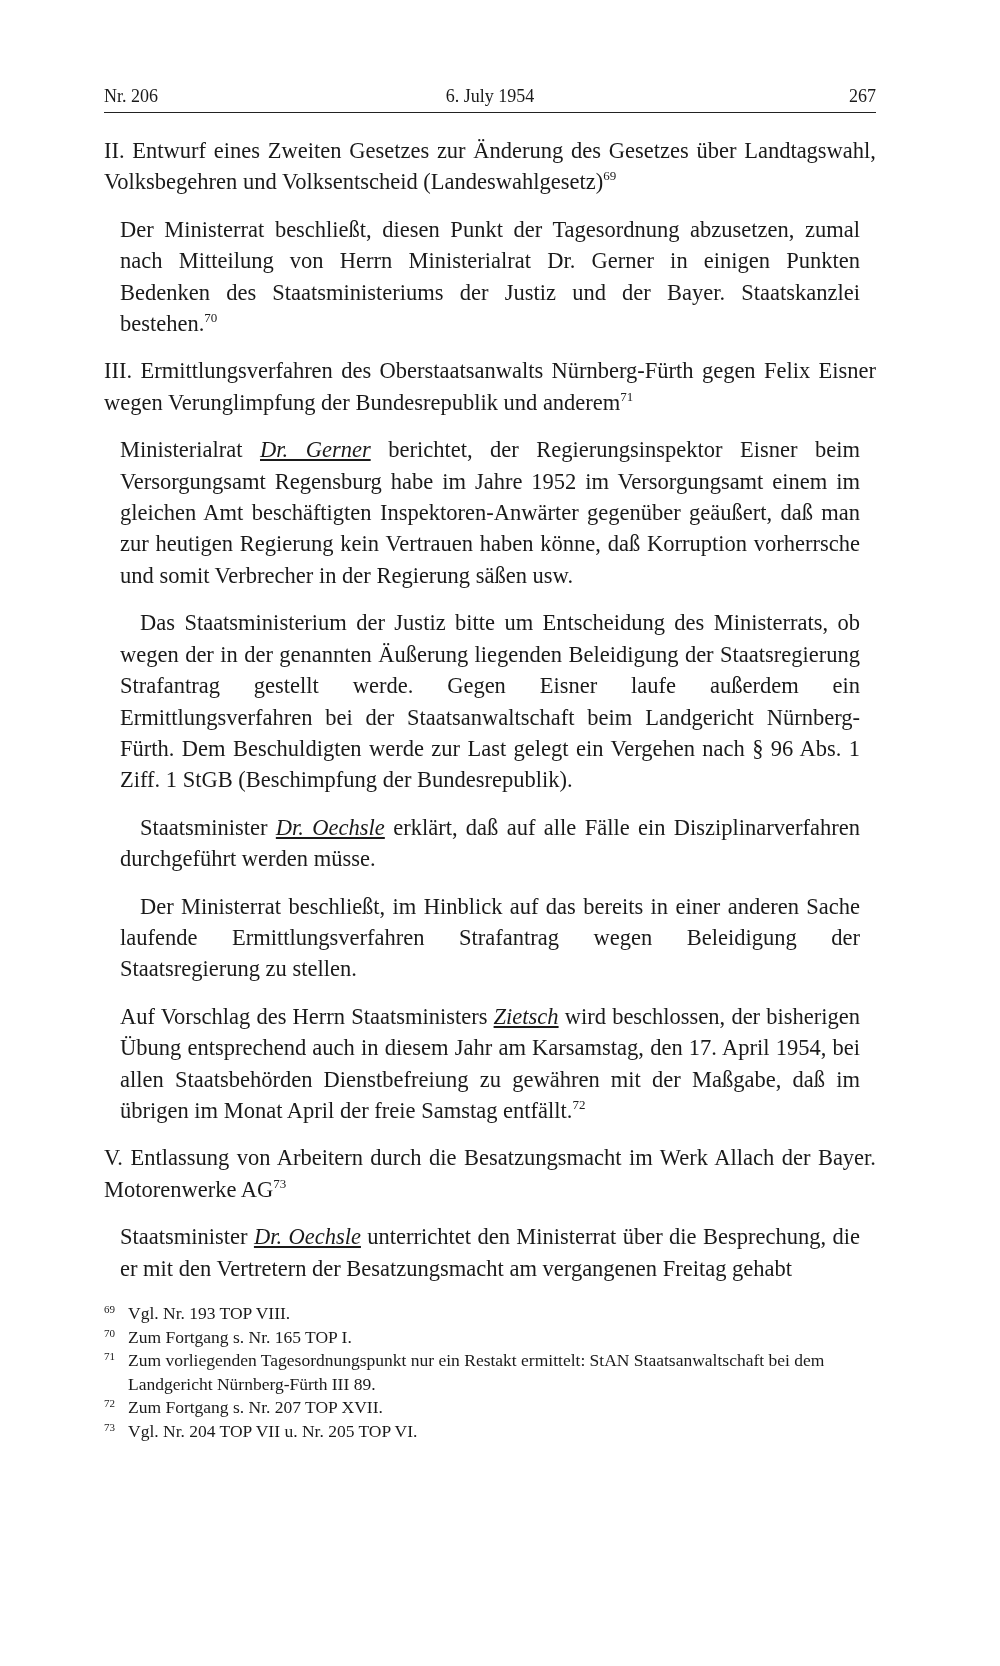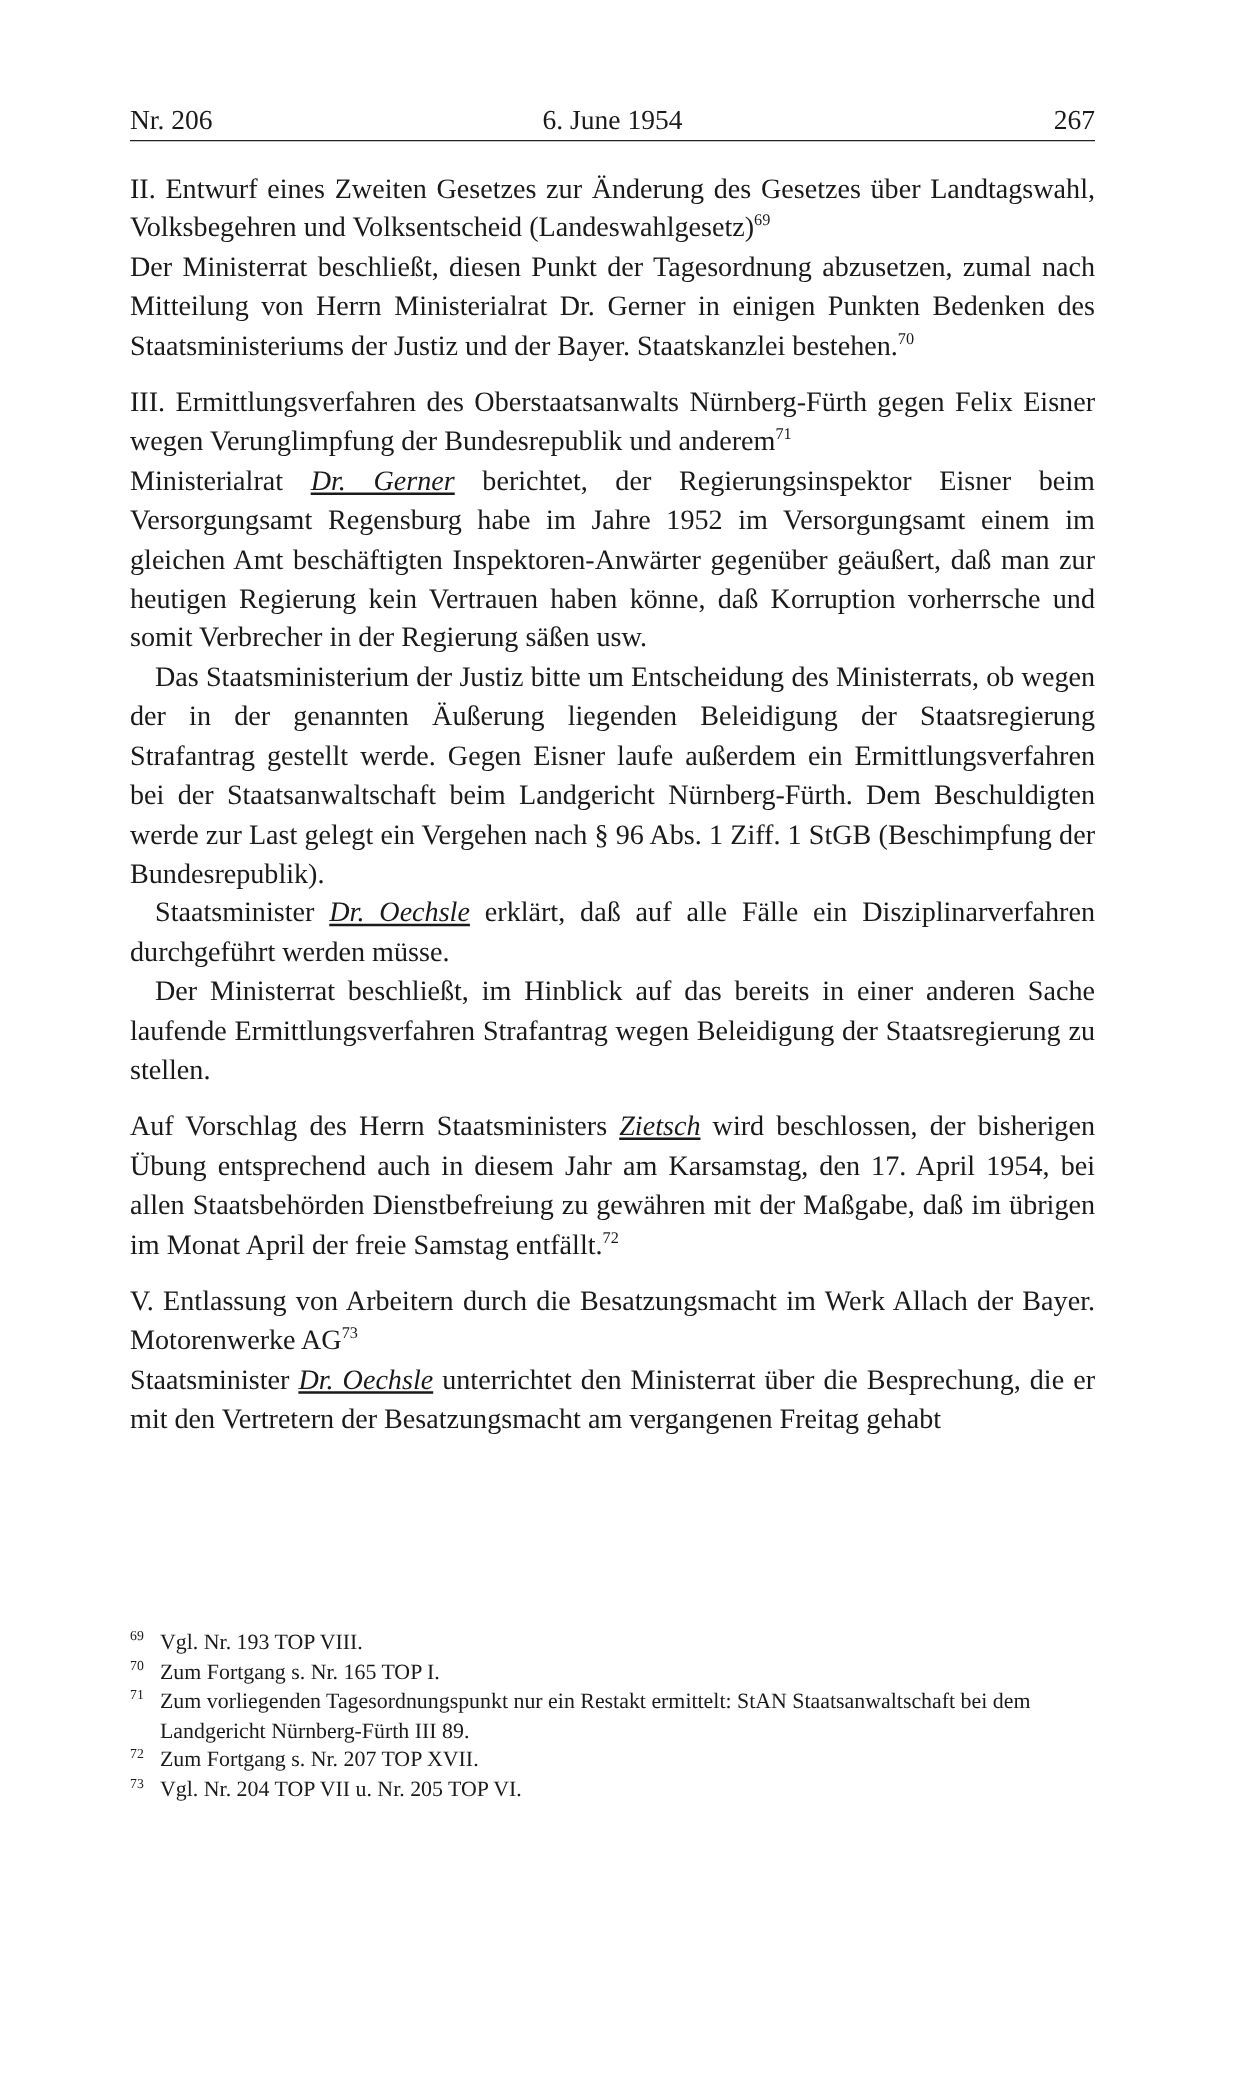--- a/index.html
+++ b/index.html
@@ -1,42 +1,42 @@
 <!DOCTYPE html>
 <html><head>
 <meta charset="utf-8">
 <style>
   html, body { margin: 0; padding: 0; background: #ffffff; }
   body { width: 1000px; height: 1666px; position: relative; overflow: hidden;
          font-family: "Liberation Serif", "DejaVu Serif", serif; color: #1a1a1a; }
   .page { position: absolute; left: 104px; top: 80px; width: 772px; }
-  .running-head { position: relative; height: 32px; font-size: 22px; line-height: 32px;
+  .running-head { position: relative; height: 32px; font-size: 18px; line-height: 32px;
                   border-bottom: 1.5px solid #222; }
   .running-head .left { position: absolute; left: 0; top: 0; }
   .running-head .center { position: absolute; left: 0; right: 0; top: 0; text-align: center; }
   .running-head .right { position: absolute; right: 0; top: 0; }
   .content { margin-top: 22px; font-size: 22.5px; line-height: 31.4px; }
   .item-heading { text-align: justify; }
-  .para { text-align: justify; margin: 0; }
+  .para { text-align: justify; margin: 16px; }
   .para.indent { text-indent: 20px; }
   .section { margin-bottom: 14px; }
   sup { font-size: 13px; line-height: 0; vertical-align: 9px; }
   em { font-style: italic; text-decoration: underline; }
   .footnotes { position: absolute; left: 104px; top: 1302px; width: 772px;
                font-size: 17.5px; line-height: 23.5px; }
   .fn { position: relative; padding-left: 24px; }
   .fn .fn-num { position: absolute; left: 0; top: -4px; font-size: 11px; }
 </style>
 </head>
 <body>
 
 <div class="page">
   <div class="running-head">
     <span class="left">Nr. 206</span>
-    <span class="center">6. June 1954</span>
+    <span class="center">6. July 1954</span>
     <span class="right">267</span>
   </div>
 
   <div class="content">
 
     <div class="section">
       <div class="item-heading"><span>II. Entwurf eines Zweiten Gesetzes zur Änderung des Gesetzes über Landtagswahl, Volksbegehren und Volksentscheid (Landeswahlgesetz)</span><sup>69</sup></div>
       <p class="para"><span>Der Ministerrat beschließt, diesen Punkt der Tagesordnung abzusetzen, zumal nach Mitteilung von Herrn Ministerialrat Dr. Gerner in einigen Punkten Bedenken des Staatsministeriums der Justiz und der Bayer. Staatskanzlei bestehen.</span><sup>70</sup></p>
     </div>
 

